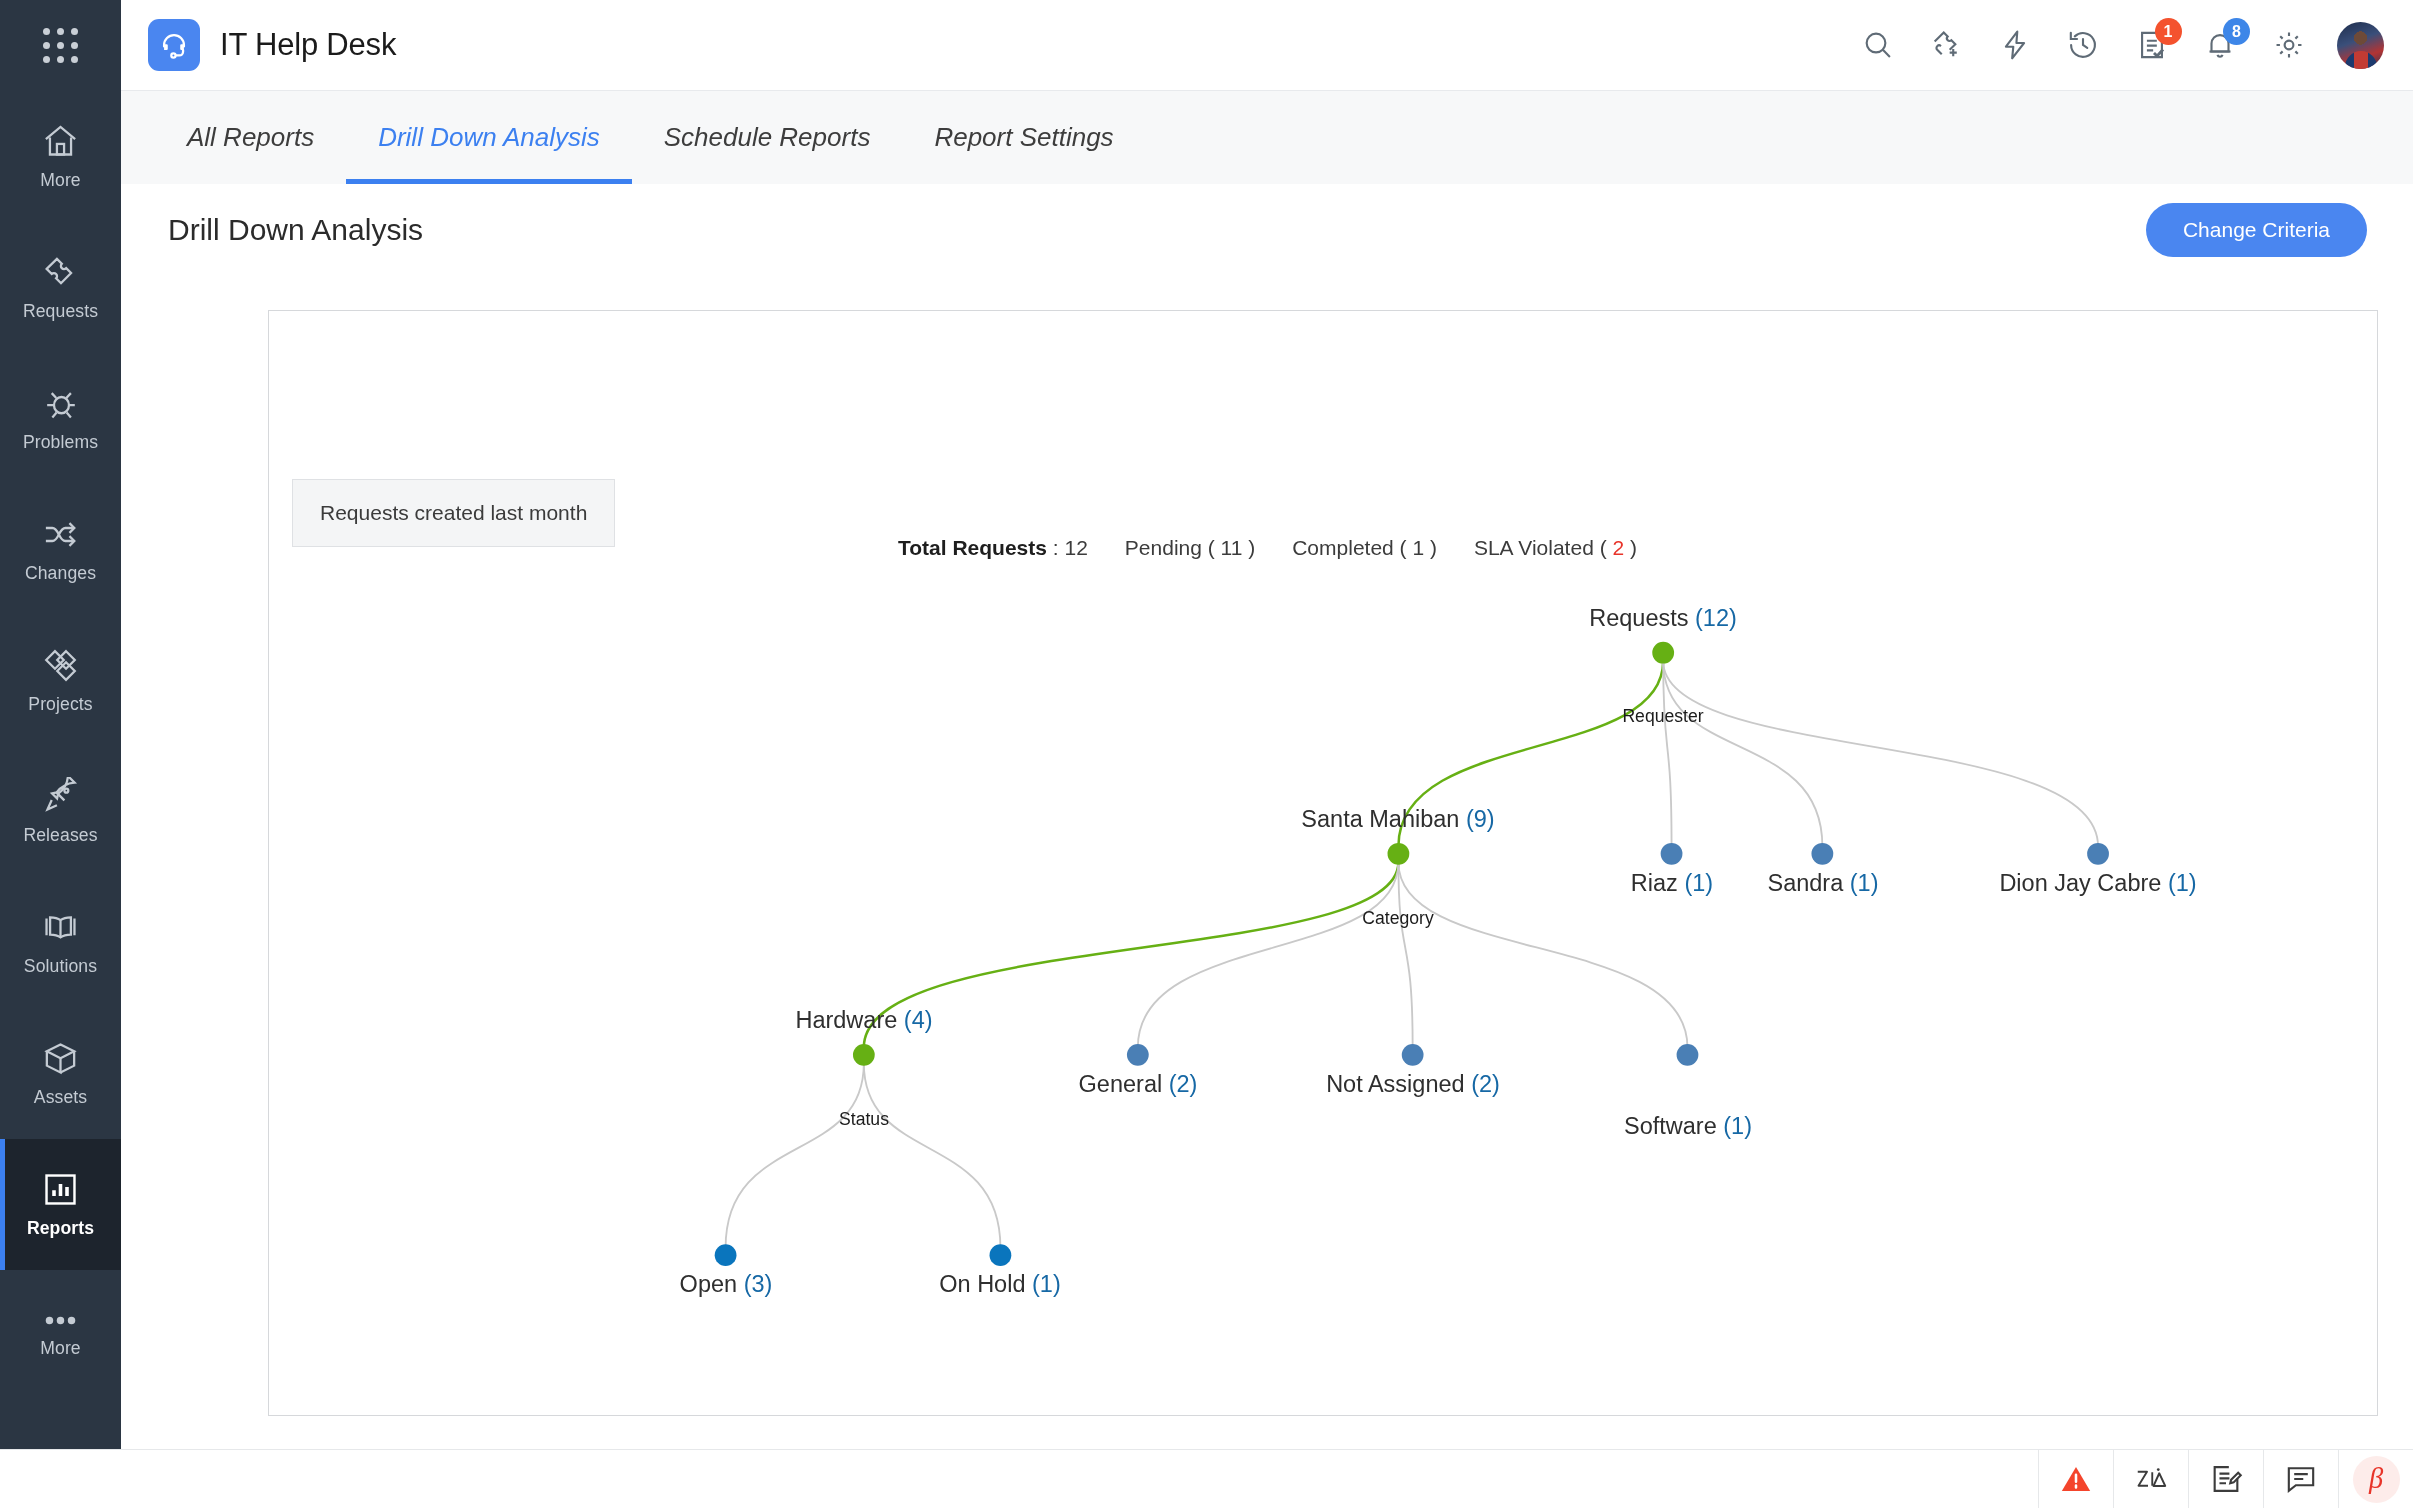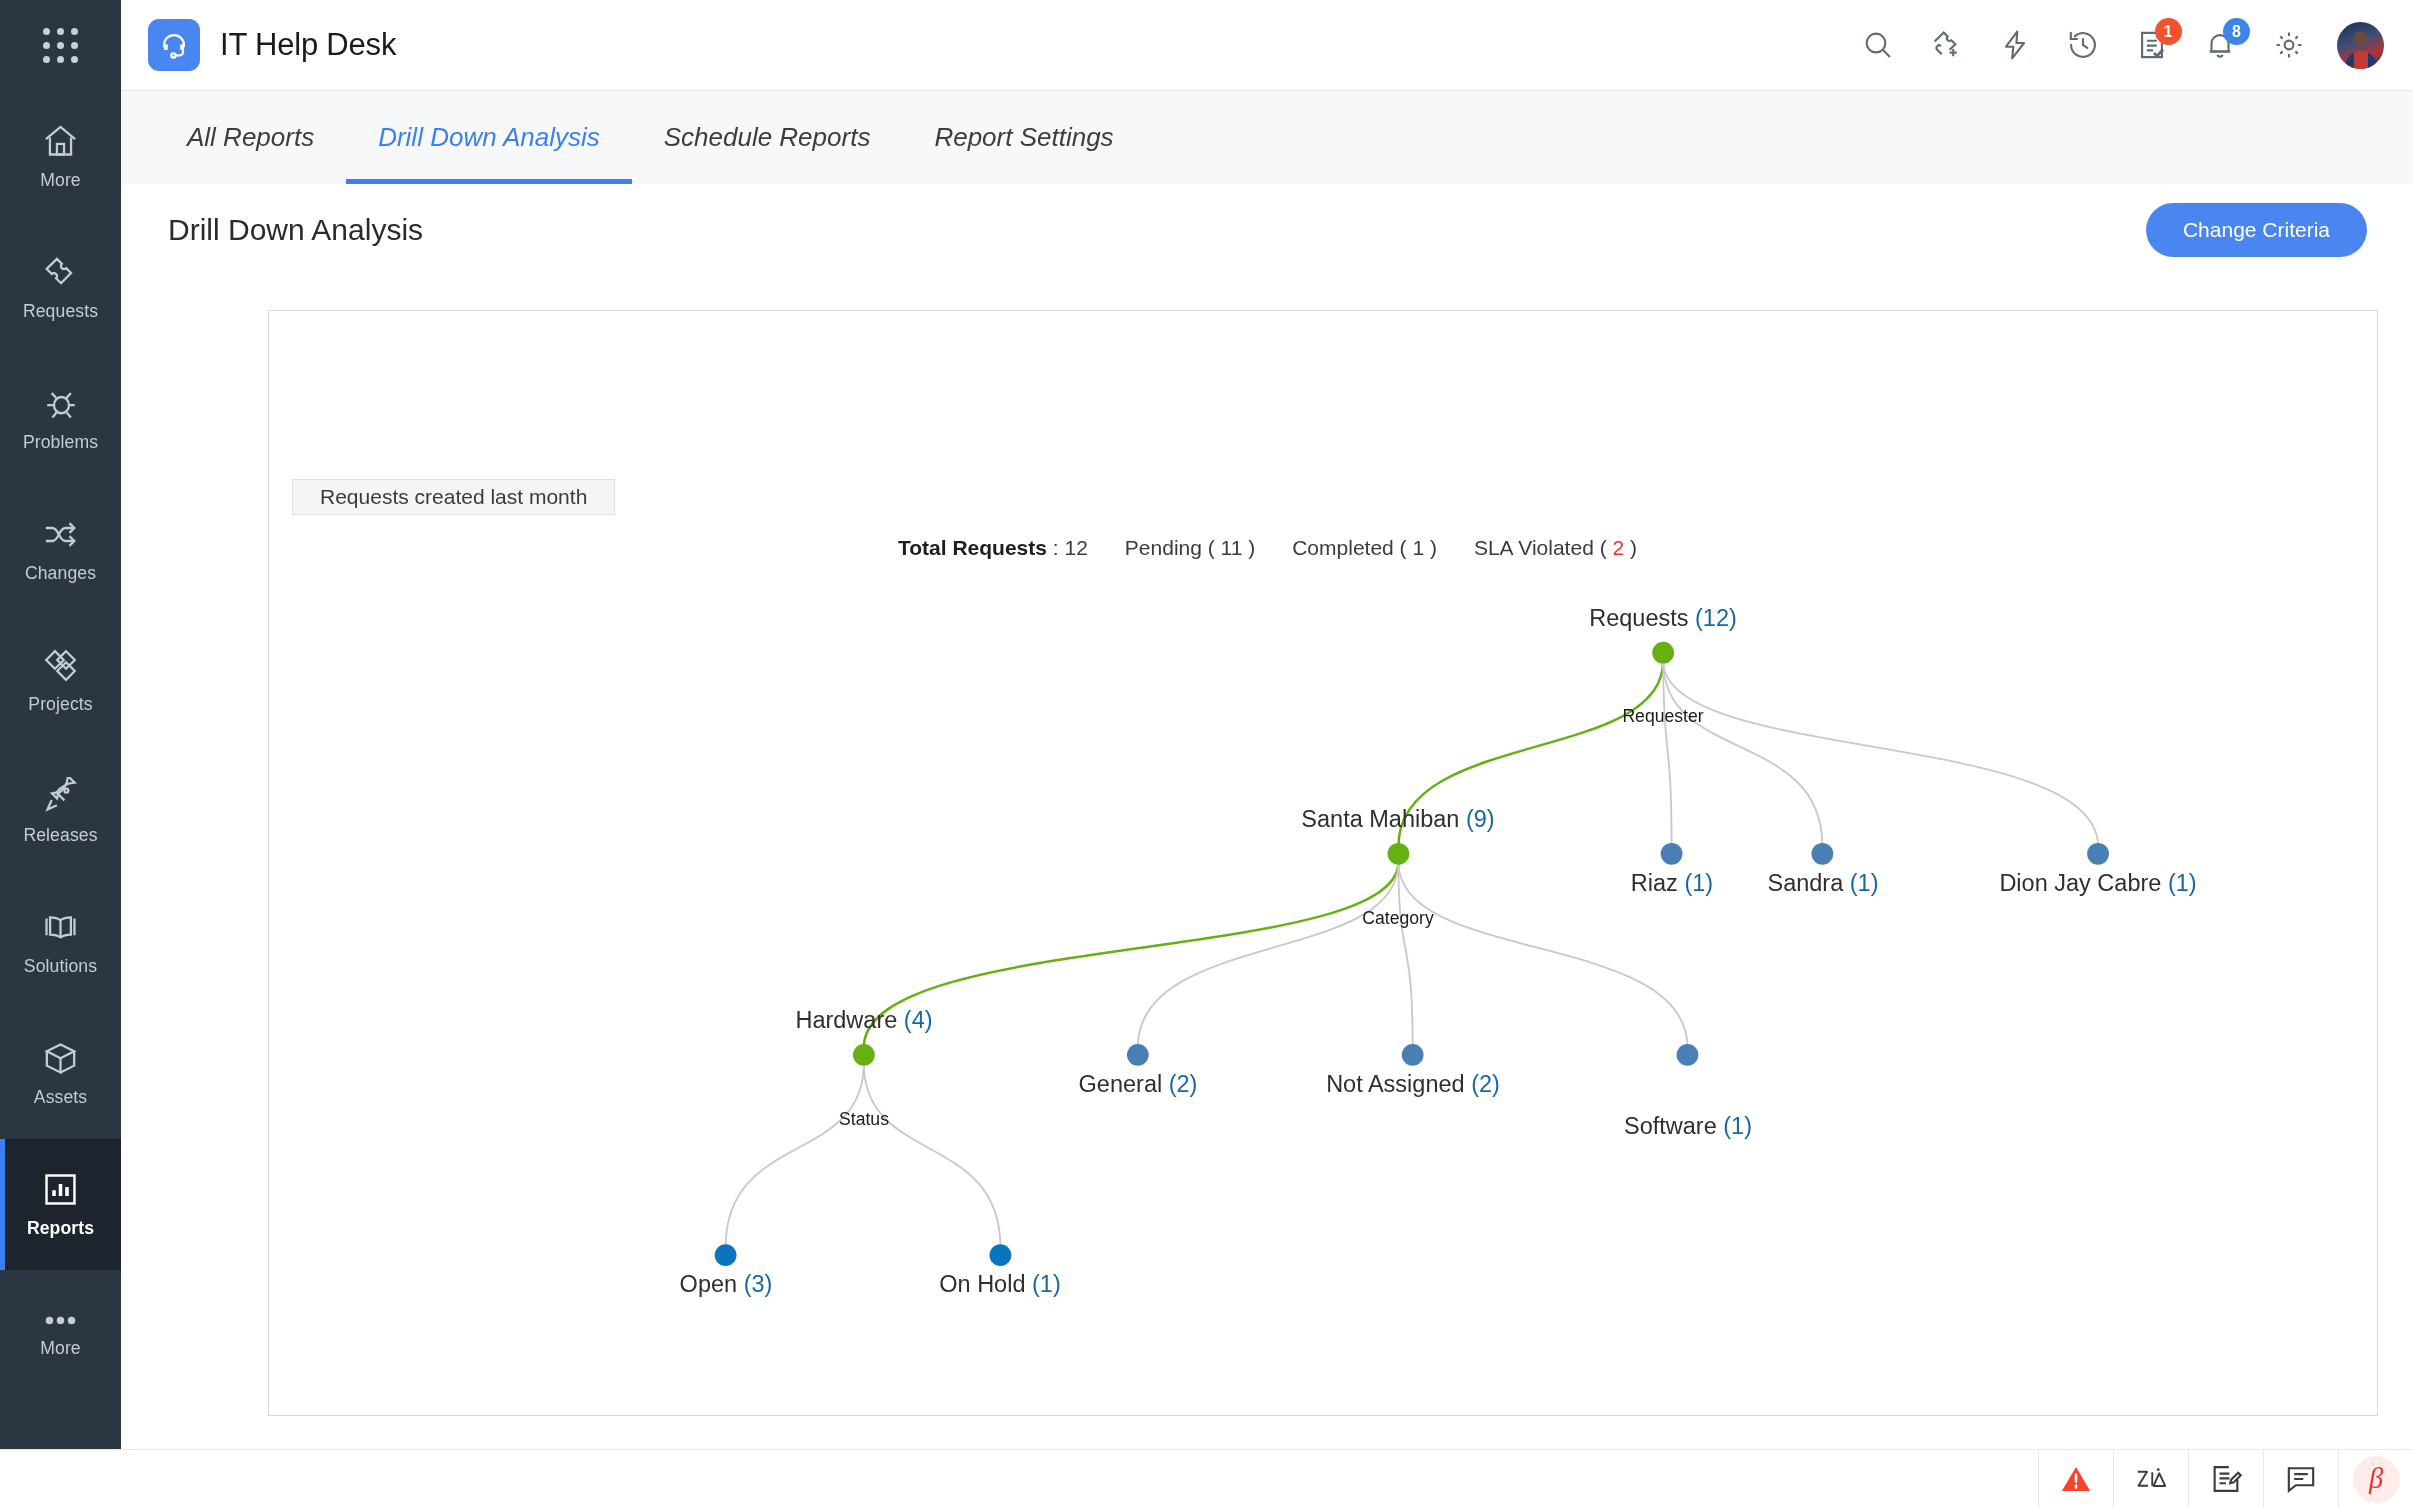--- a/index.html
+++ b/index.html
@@ -126,21 +126,21 @@
   .card {
     position: absolute; left: 147px; top: 126px;
     width: 2110px; height: 1106px;
     border: 1.7px solid #d6d8db;
     background: #fff;
   }
   .card-tab {
     position: absolute; left: 171px; top: 295px;
     background: #f4f5f6;
     border: 0.8px solid #dfe1e4;
-    padding: 5px 27px;
+    padding: 21px 27px;
     font-size: 21px; color: #3b3b3b;
     z-index: 5;
   }
 
   .stats {
     position: absolute; left: 0; right: 0; top: 352px;
     display: flex; justify-content: center; gap: 37px;
     font-size: 21px; color: #3c3c3c;
   }
   .stats b { font-weight: 700; color: #1e1e1e; }

